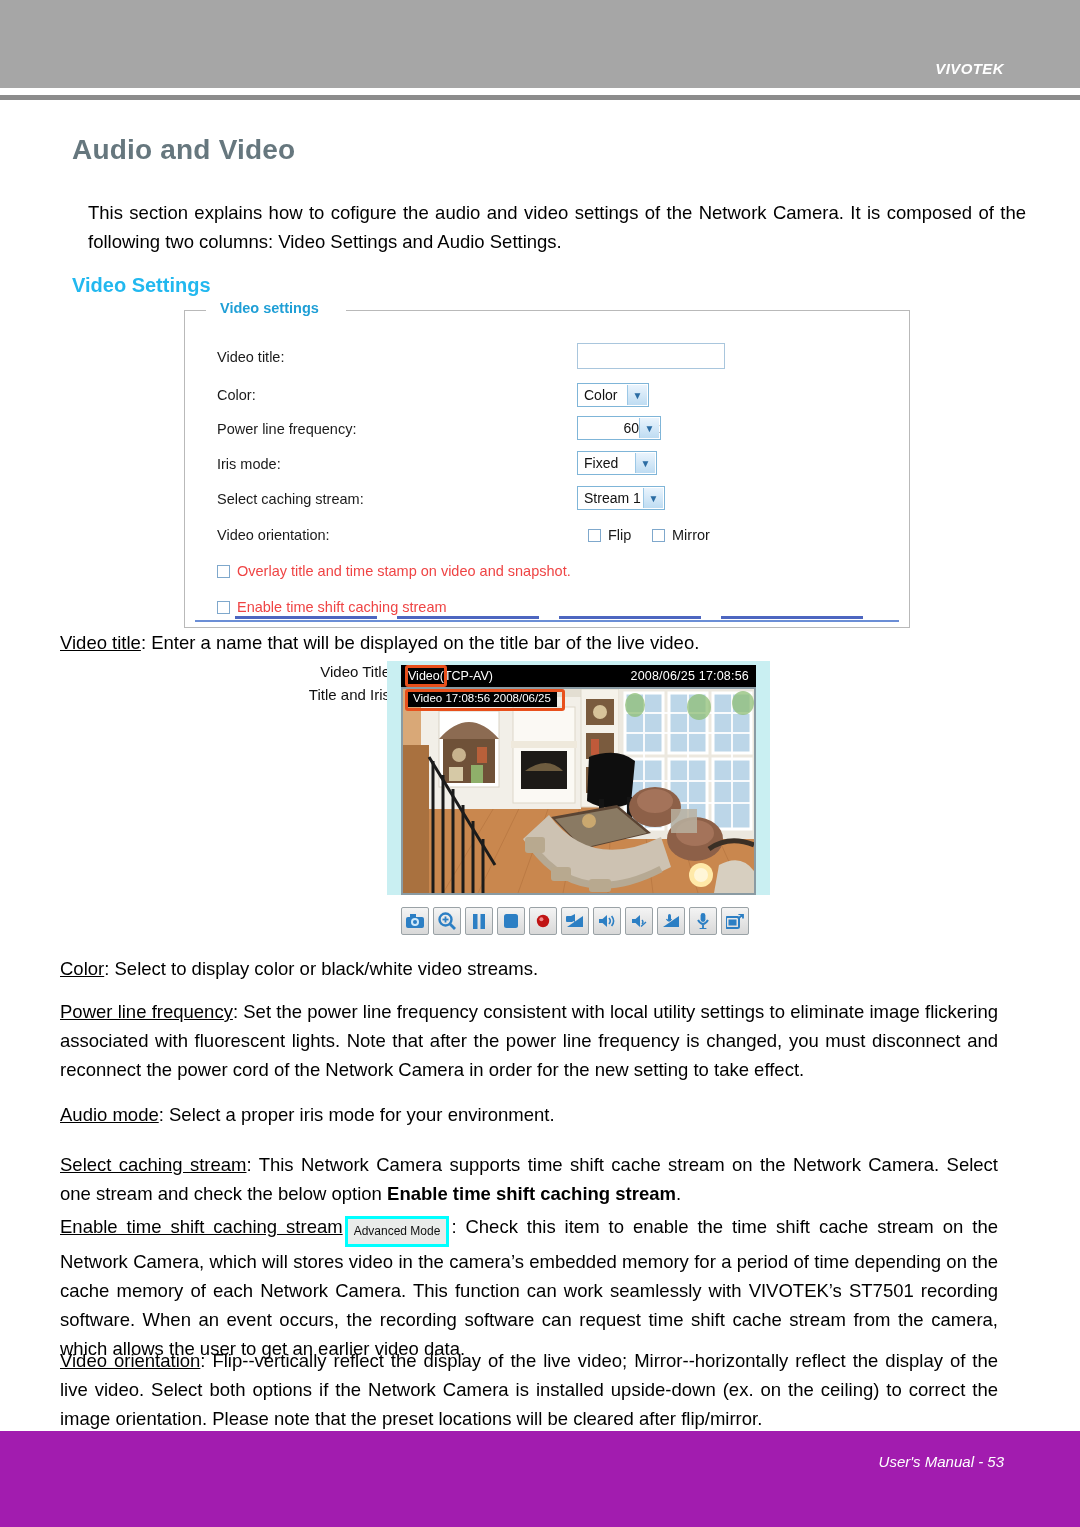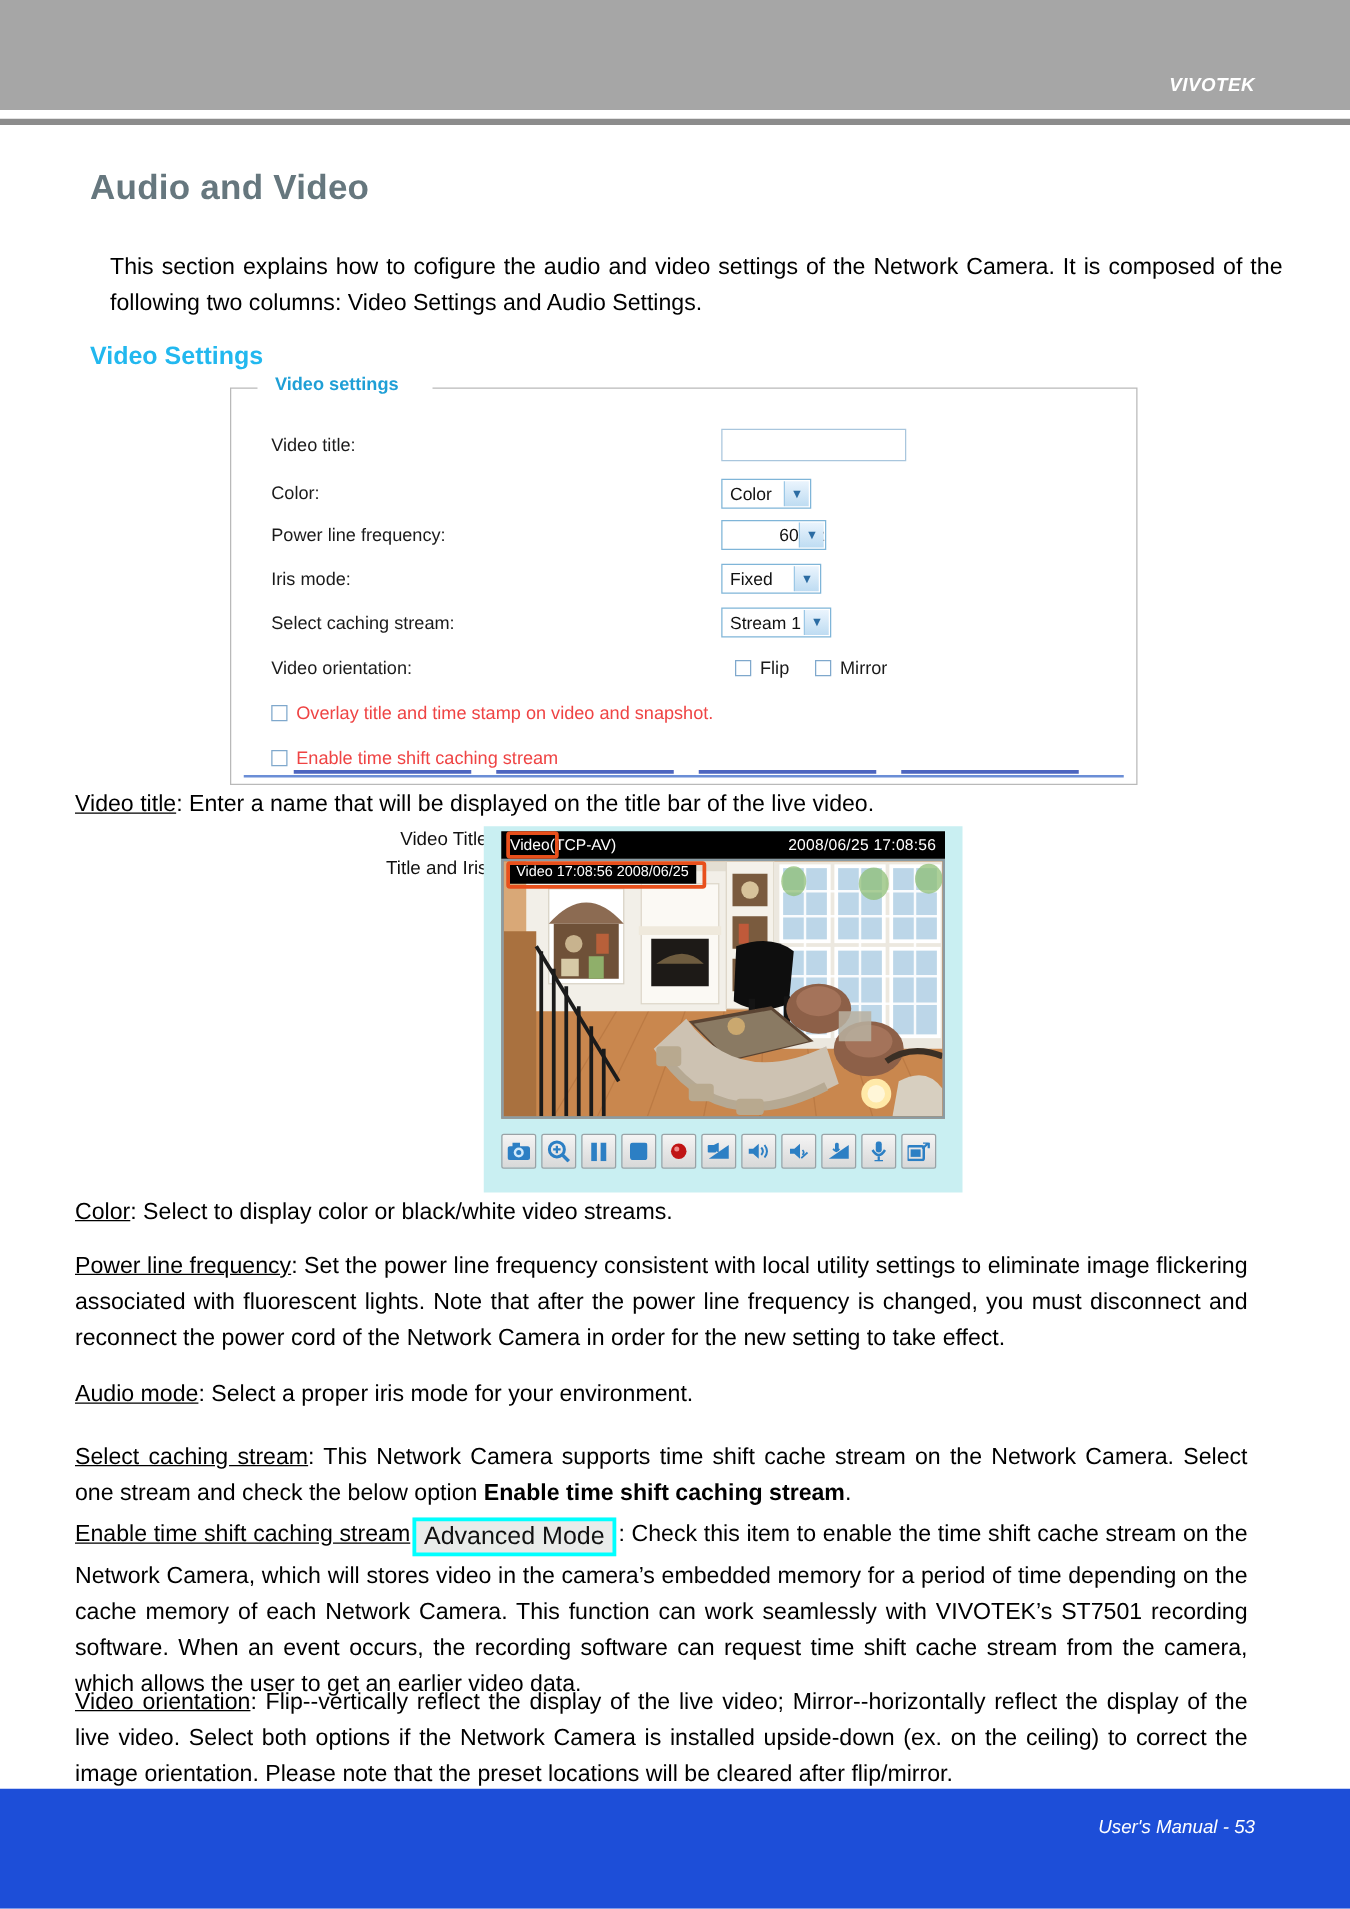--- a/index.html
+++ b/index.html
@@ -106,30 +106,30 @@
     text-align:justify;
   }
   .u{ text-decoration:underline; }
   .b{ font-weight:bold; }
 
   .adv-badge{
     display:inline-block;
     border:3px solid #00ffff;
     background:#e9ecea;
     padding:0px 6px 1px 6px;
-    font-size:20px;
+    font-size:12px;
     line-height:24px;
     color:#111;
     vertical-align:-2px;
     margin:0 2px;
   }
 
   
   .cam-wrap{
-    position:absolute; left:387px; top:661px; width:383px; height:293px;
+    position:absolute; left:387px; top:661px; width:383px; height:234px;
     background:#c9eff2;
   }
   .vid-titlebar{
     position:absolute; left:14px; top:4px; width:355px; height:22px;
     background:#000000; color:#ffffff;
     font-size:12.5px; line-height:22px;
   }
   .vid-titlebar .lft{ position:absolute; left:7px; top:0; }
   .vid-titlebar .rgt{ position:absolute; right:7px; top:0; letter-spacing:0.2px;text-align:center; }
   .vid-osd{
@@ -161,21 +161,21 @@
     width:28px; height:28px;
     background:linear-gradient(#f4f4f4,#d8d8d8);
     border:1px solid #9aa2a6;
     border-radius:2px;
     display:flex; align-items:center; justify-content:center;
   }
 
   
   .footer{
     position:absolute; left:0; bottom:0; width:1080px; height:96px;
-    background:#1d4ed8;
+    background:#a21caf;
     margin-top:32px;
   }
   .footer-text{
     position:absolute; right:76px; top:22px;
     font-size:15px; font-style:italic; color:#ffffff;
   }
 </style>
 </head>
 <body>
 

